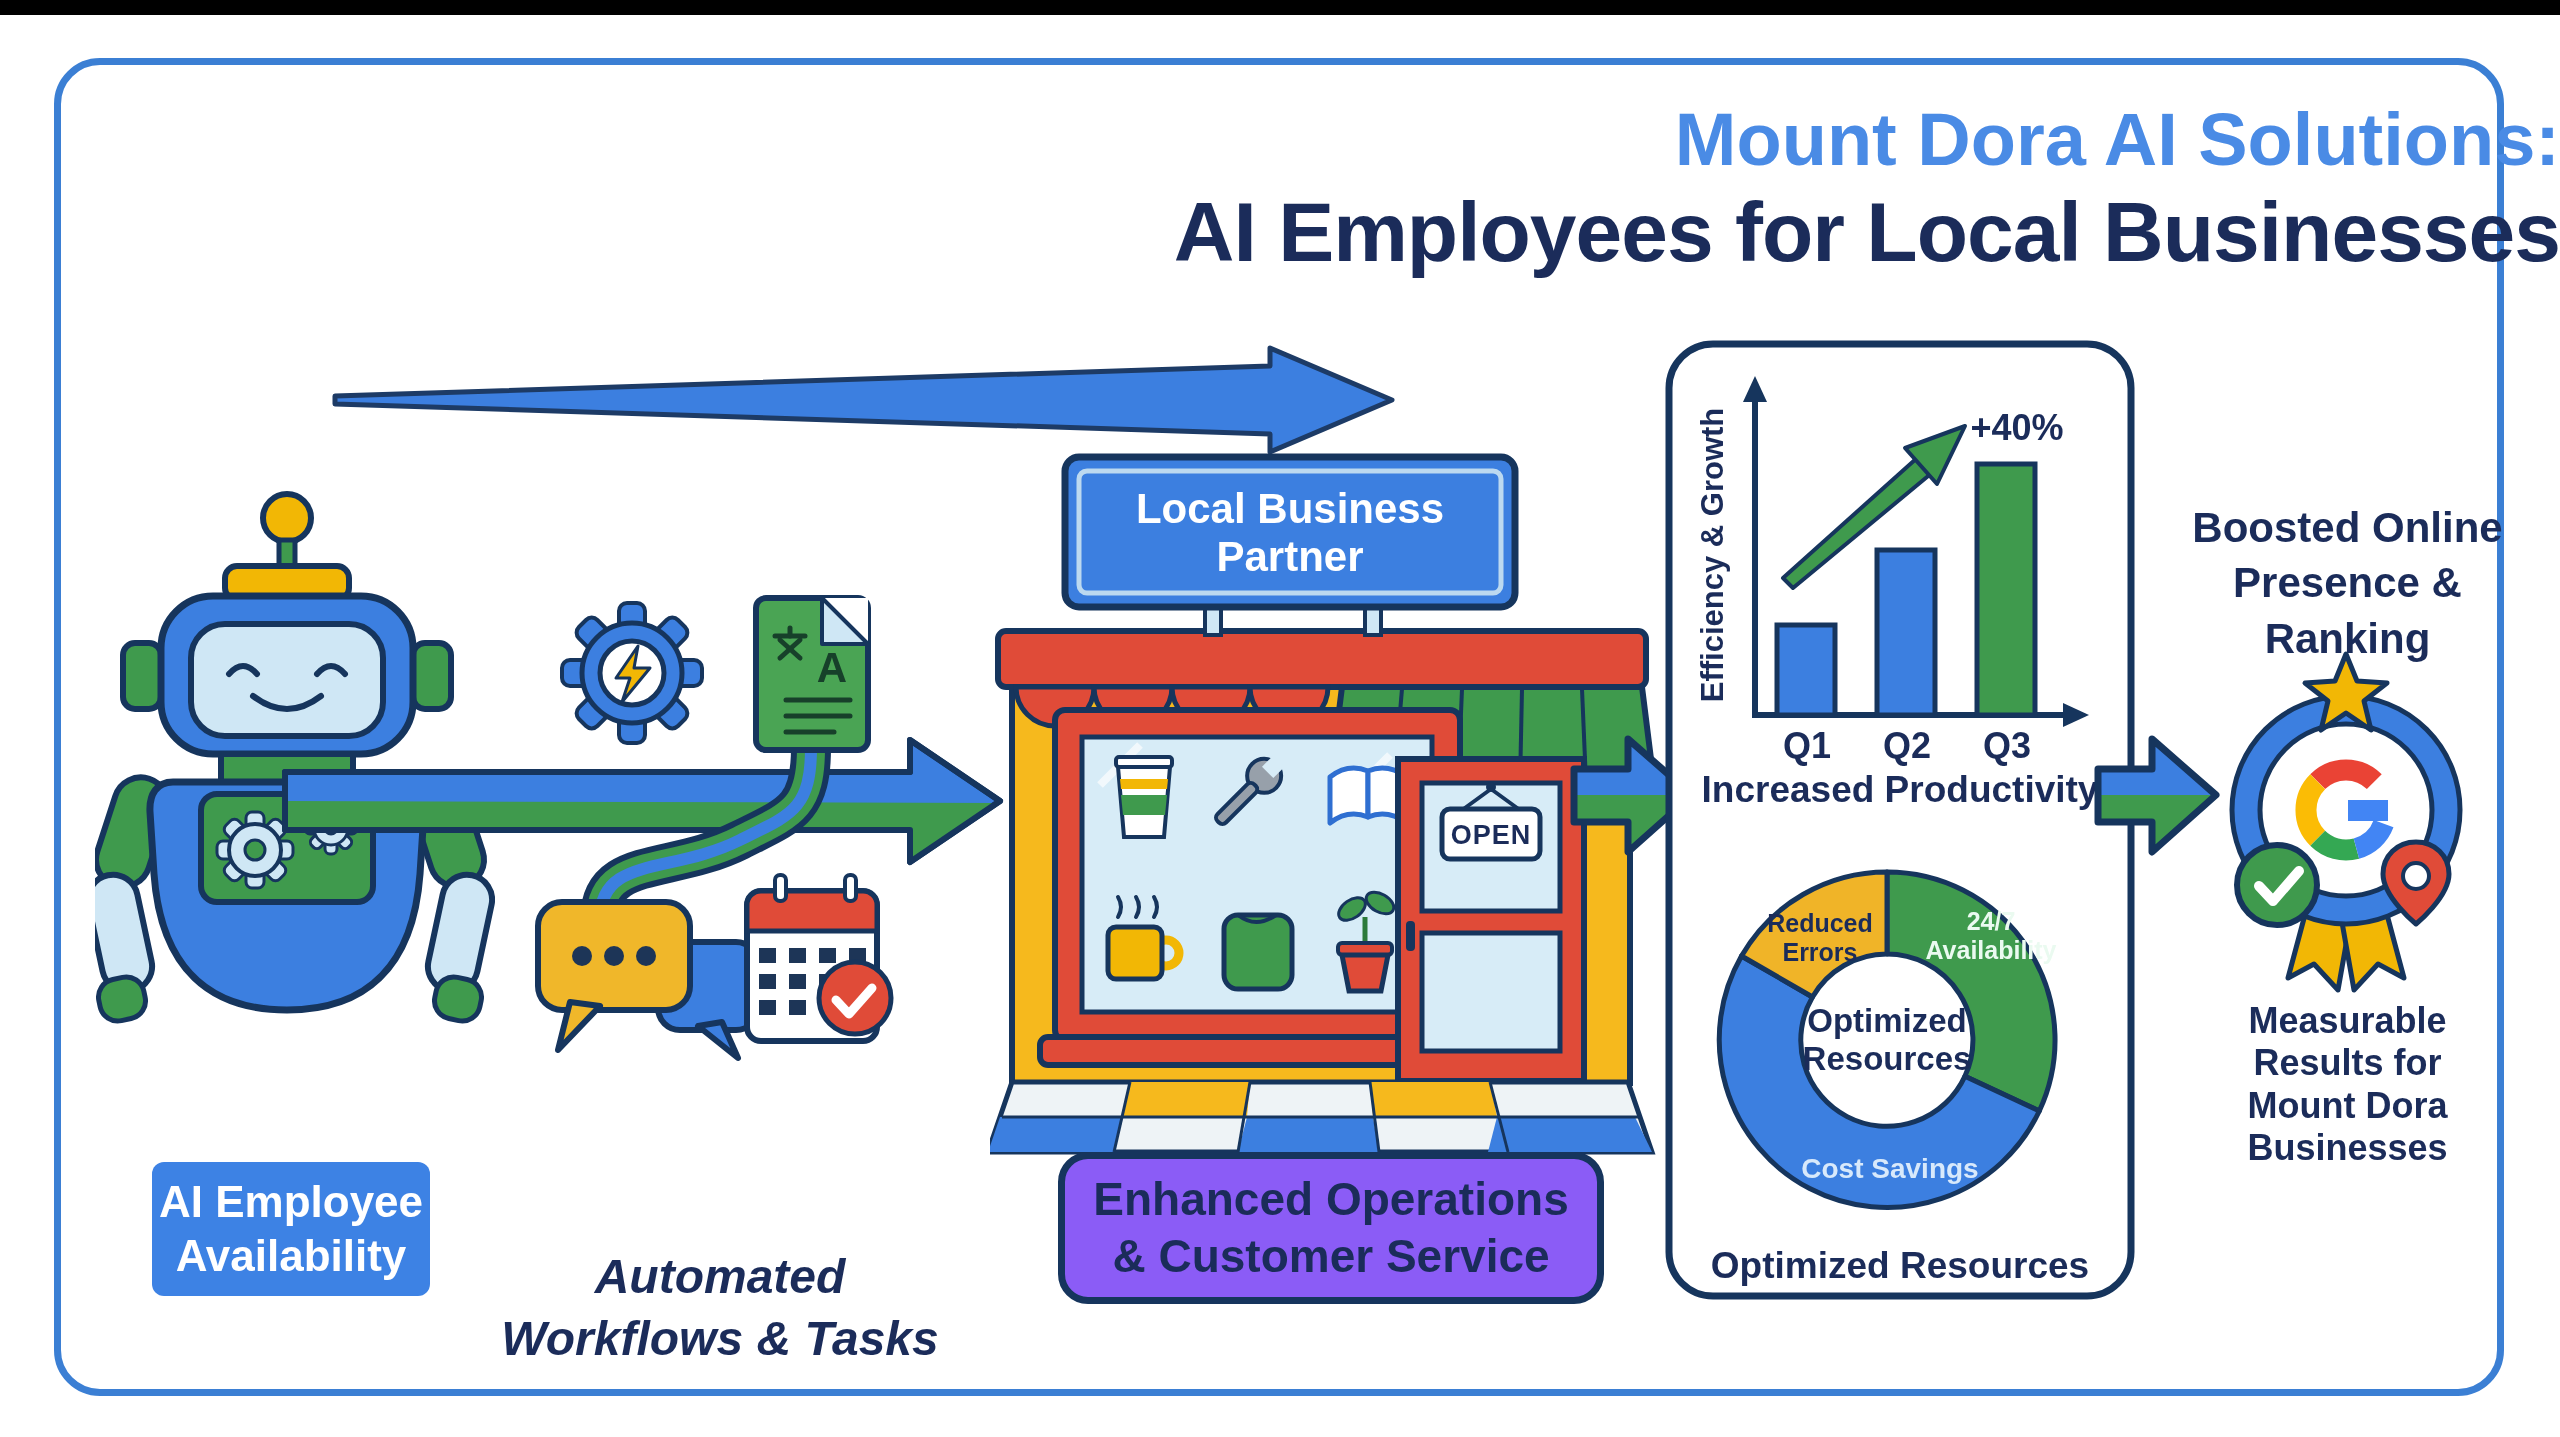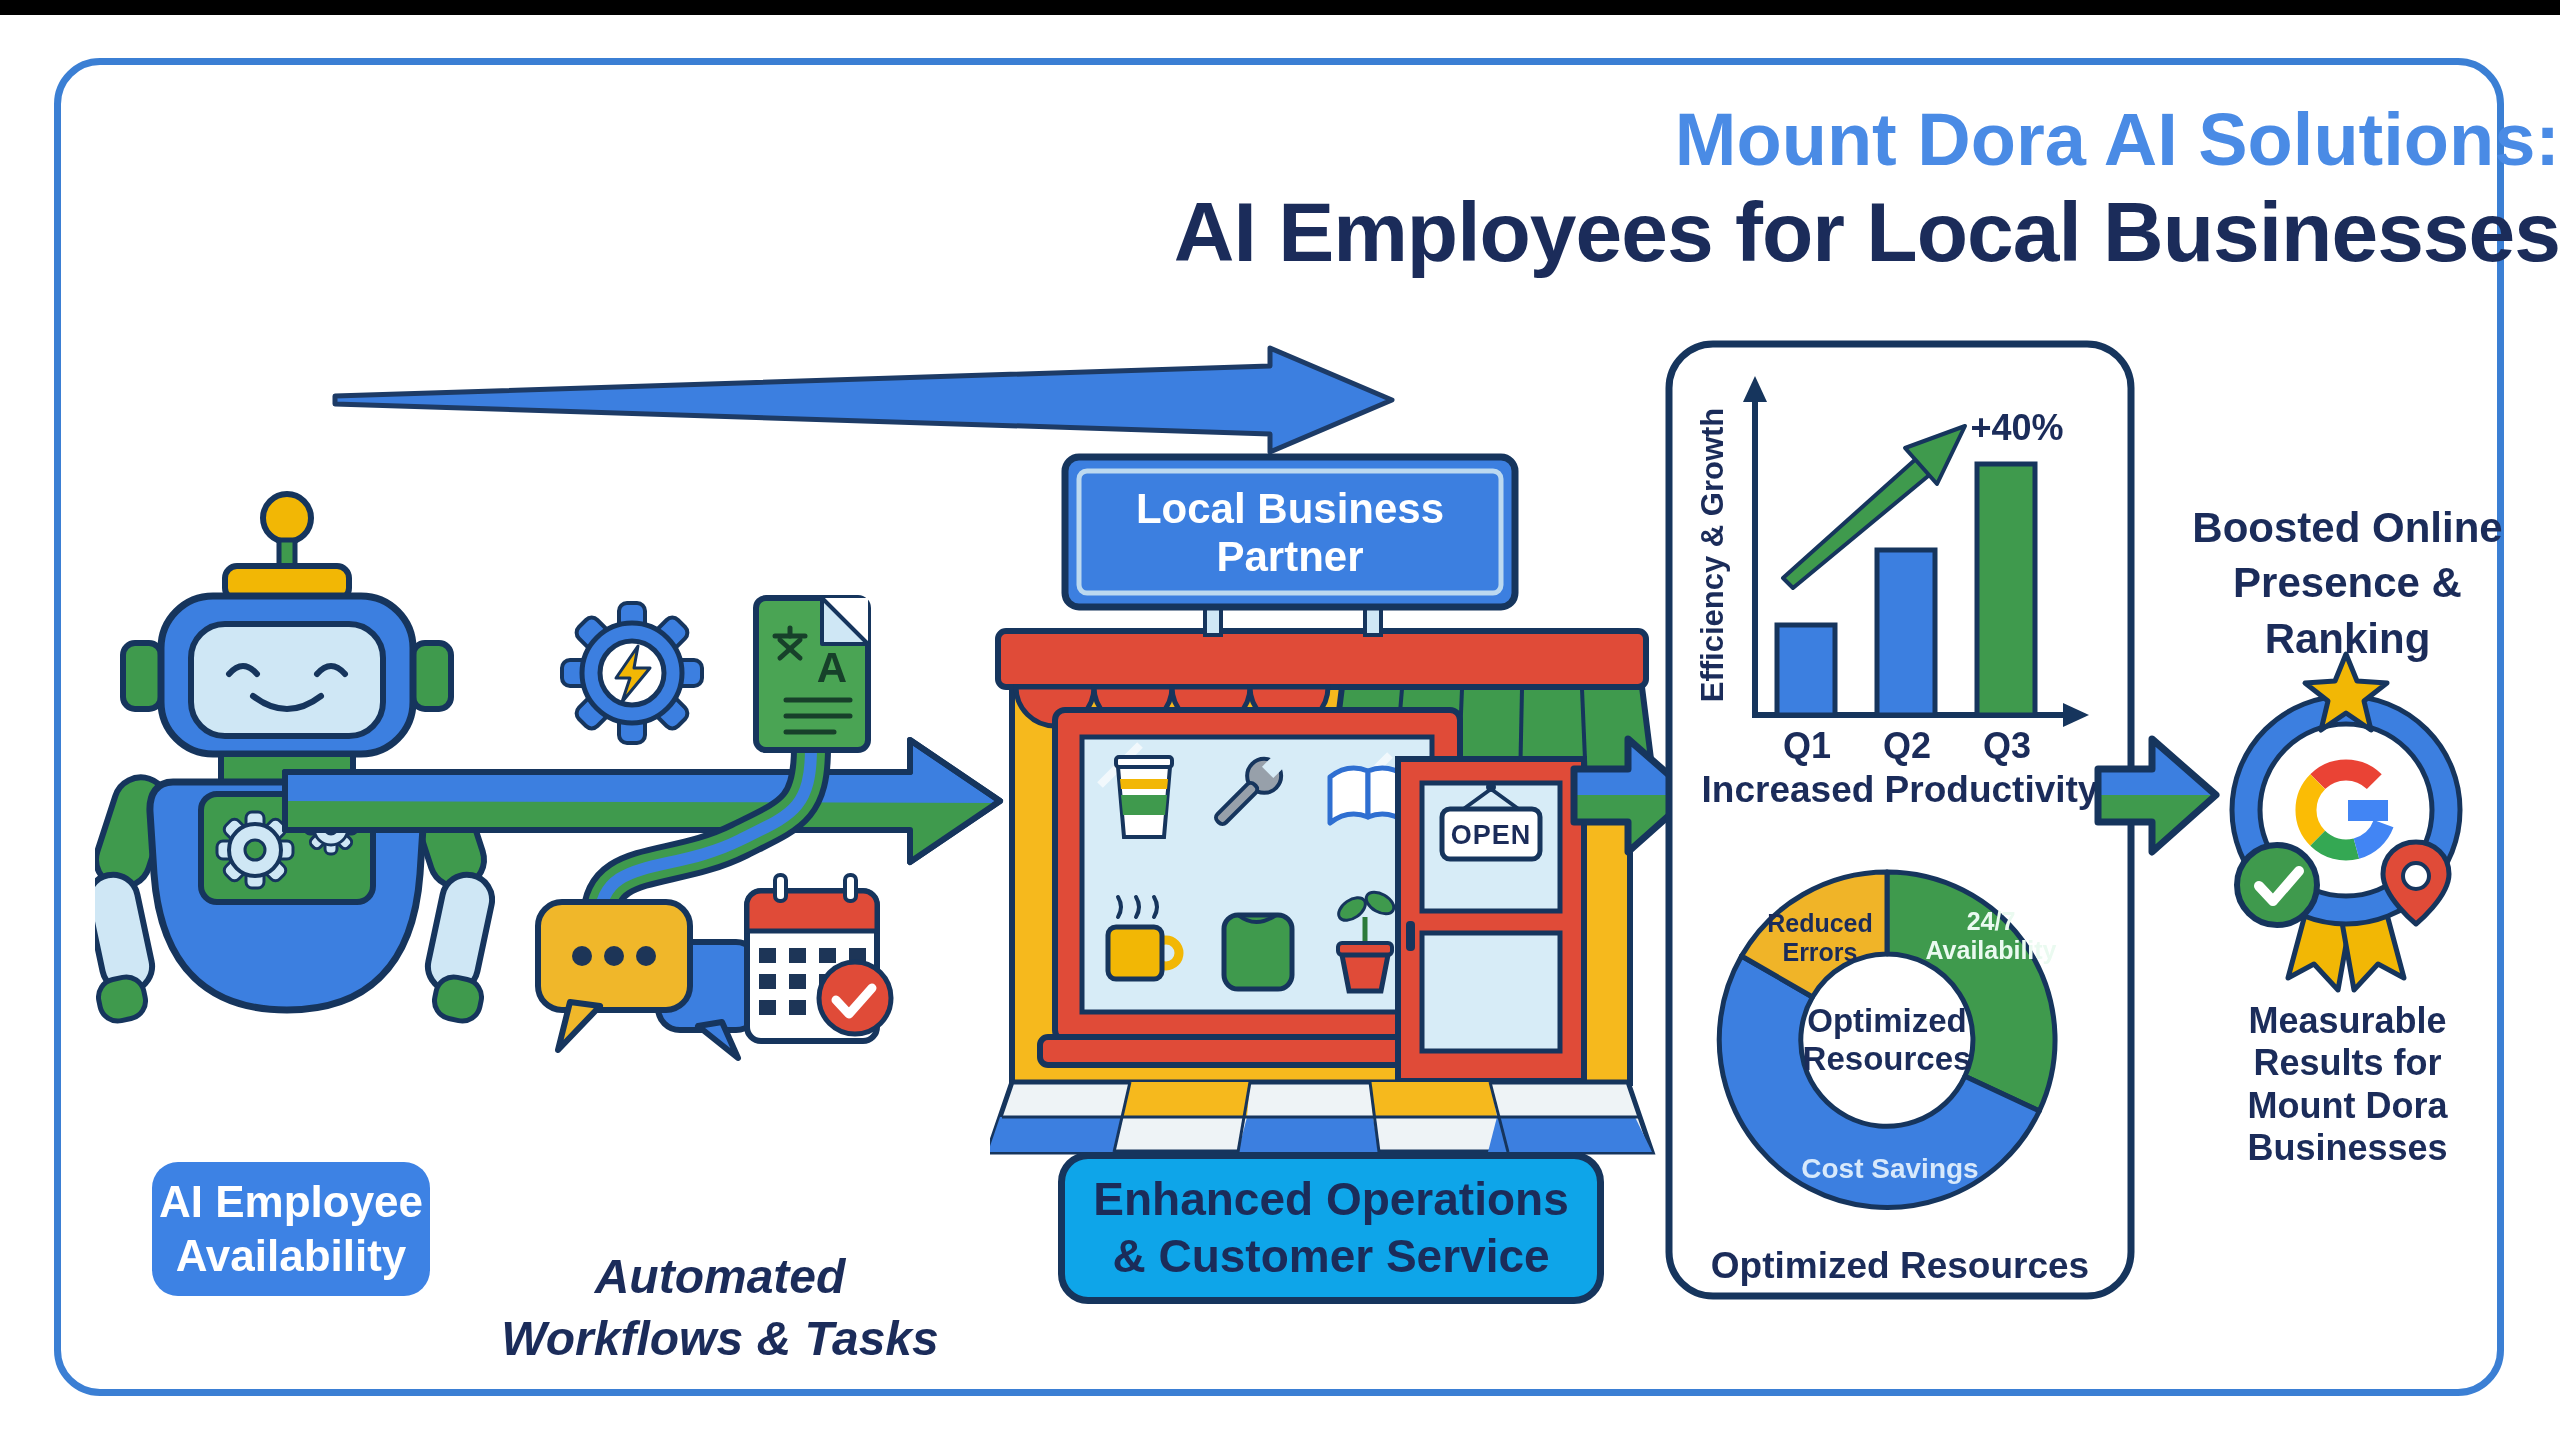--- a/index.html
+++ b/index.html
@@ -5,24 +5,24 @@
   html,body{margin:0;padding:0;background:#ffffff;}
   body{width:2560px;height:1437px;position:relative;overflow:hidden;
        font-family:"Liberation Sans", sans-serif;}
   .abs{position:absolute;}
   #top-strip{left:0;top:0;width:2560px;height:15px;background:#000;}
   #frame{left:54px;top:58px;width:2436px;height:1324px;border:7px solid #3b7fd4;border-radius:46px;}
   #title{left:0;top:96px;width:2560px;text-align:right;line-height:1.18;}
   #title .t1{font-size:74px;font-weight:bold;color:#4a8be5;letter-spacing:0px;}
   #title .t2{font-size:84px;font-weight:bold;color:#1b2c5a;letter-spacing:-1px;}
   .navylabel{color:#1b2c5a;font-weight:bold;text-align:center;}
-  #stage1-label{left:152px;top:1162px;width:278px;height:134px;background:#3d82e4;border-radius:26px;
+  #stage1-label{left:152px;top:1162px;width:278px;height:134px;background:#3d82e4;border-radius:12px;
        color:#fff;font-weight:bold;font-size:44px;line-height:1.22;display:flex;align-items:center;justify-content:center;text-align:center;}
   #stage2-label{left:470px;top:1246px;width:500px;font-size:48px;line-height:1.3;font-style:italic;}
-  #stage3-label{left:1058px;top:1152px;width:546px;height:152px;background:#0ea5e9;border:7px solid #16355d;border-radius:30px;
+  #stage3-label{left:1058px;top:1152px;width:546px;height:152px;background:#8b5cf6;border:7px solid #16355d;border-radius:30px;
        font-size:46px;line-height:1.25;display:flex;align-items:center;justify-content:center;text-align:center;box-sizing:border-box;color:#1b2c5a;font-weight:bold;}
   #outcome-headline{left:2180px;top:500px;width:335px;font-size:42px;line-height:1.32;}
   #outcome-result{left:2180px;top:1000px;width:335px;font-size:36px;line-height:1.18;}
   svg text{font-family:"Liberation Sans", sans-serif;}
   .svgt{font-weight:bold;fill:#1b2c5a;}
 </style>
 </head>
 <body>
 
 <div id="top-strip" class="abs"></div>

